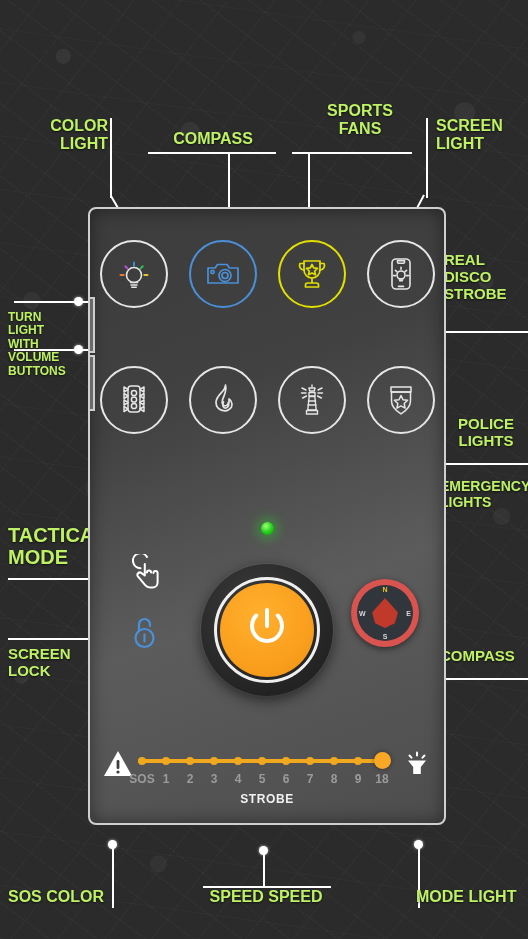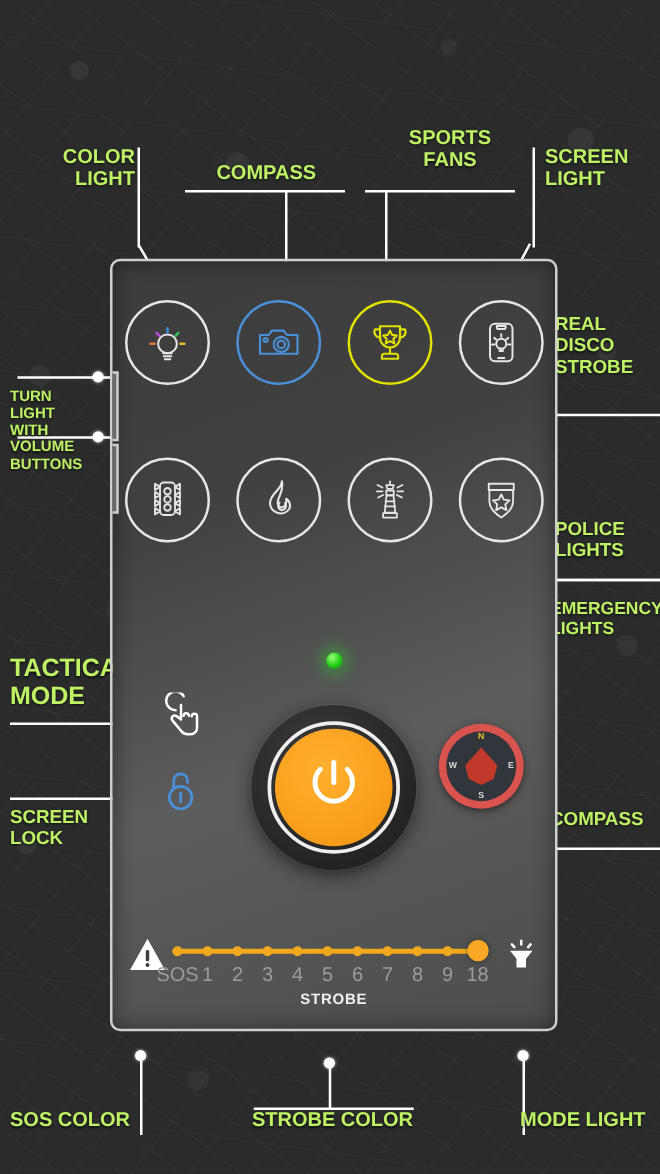--- a/index.html
+++ b/index.html
@@ -150,21 +150,21 @@
   
   .sliderbar{position:absolute;left:0;top:535px;width:354px;height:60px;}
   .warn-icon{position:absolute;left:13px;top:6px;}
   .lamp-icon{position:absolute;right:13px;top:6px;}
   .track-wrap{position:absolute;left:48px;top:10px;width:258px;height:34px;}
   .track{position:absolute;left:0;top:5px;width:248px;height:4px;border-radius:2px;background:#f0a81e;}
   .tick{position:absolute;top:3px;width:8px;height:8px;border-radius:50%;background:#f0a81e;}
   .knob{position:absolute;top:-2px;width:17px;height:17px;border-radius:50%;background:#f9a825;
         box-shadow:0 0 5px rgba(0,0,0,.4);}
   .ticklabels{position:absolute;left:0;top:18px;width:258px;height:18px;}
-  .tkl{position:absolute;font-size:16px;color:#9b9b9b;transform:translateX(-50%);}
+  .tkl{position:absolute;font-size:12px;color:#9b9b9b;transform:translateX(-50%);font-weight:bold;}
   .strobe-caption{
     position:absolute;left:0;top:583px;width:354px;text-align:center;
     font-size:12px;font-weight:bold;color:#f0f0f0;letter-spacing:.6px;
   }
 </style>
 </head>
 <body>
 
 <div class="bg-doodles"></div>
 
@@ -230,36 +230,36 @@
   <div class="lbl lbl-color-light" style="white-space:pre-line;">COLOR
 LIGHT</div>
   <div class="lbl lbl-camera" style="white-space:pre-line;">COMPASS</div>
   <div class="lbl lbl-sports" style="white-space:pre-line;">SPORTS
 FANS</div>
   <div class="lbl lbl-screen-light" style="white-space:pre-line;">SCREEN
 LIGHT</div>
   <div class="lbl lbl-real-disco" style="white-space:pre-line;">REAL
 DISCO
 STROBE</div>
-  <div class="lbl lbl-police" style="white-space:pre-line;">POLICE
+  <div class="lbl lbl-police" style="white-space:pre-line;text-align:center;">POLICE
 LIGHTS</div>
   <div class="lbl lbl-emergency" style="white-space:pre-line;">EMERGENCY
 LIGHTS</div>
   <div class="lbl lbl-turn-volume" style="white-space:pre-line;">TURN
 LIGHT
 WITH
 VOLUME
 BUTTONS</div>
   <div class="lbl lbl-tactical" style="white-space:pre-line;">TACTICAL
 MODE</div>
   <div class="lbl lbl-screen-lock" style="white-space:pre-line;">SCREEN
 LOCK</div>
   <div class="lbl lbl-compass">COMPASS</div>
   <div class="lbl lbl-sos">SOS COLOR</div>
-  <div class="lbl lbl-strobe-speed">STROBE COLOR</div>
+  <div class="lbl lbl-strobe-speed">SPEED SPEED</div>
   <div class="lbl lbl-full-light">MODE LIGHT</div>
 
   <div class="phone">
     <div class="phone-inner">
 
       <div class="vol vol1"></div>
       <div class="vol vol2"></div>
 
       <div class="iconrow row1">
 

